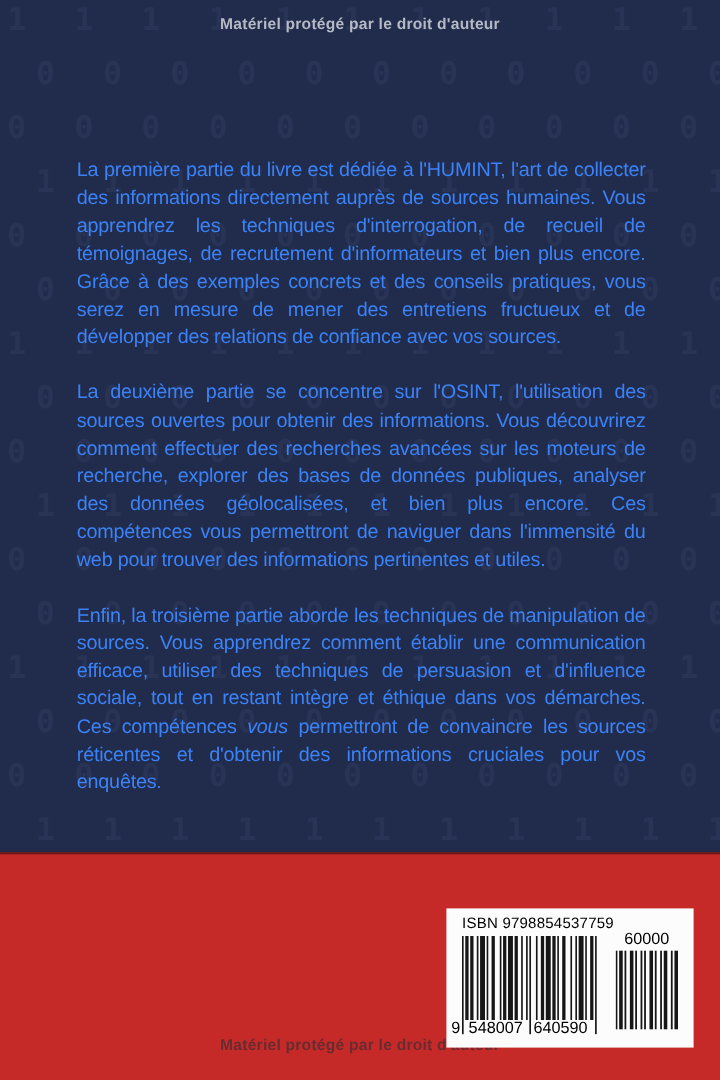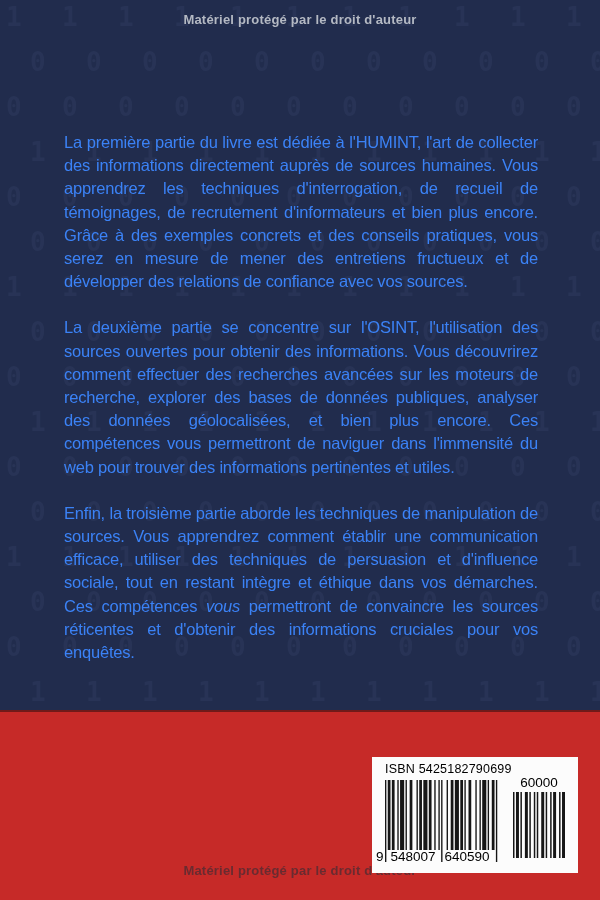--- a/index.html
+++ b/index.html
@@ -246,21 +246,21 @@
     <p>La première partie du livre est dédiée à l'HUMINT, l'art de collecter des informations directement auprès de sources humaines. Vous apprendrez les techniques d'interrogation, de recueil de témoignages, de recrutement d'informateurs et bien plus encore. Grâce à des exemples concrets et des conseils pratiques, vous serez en mesure de mener des entretiens fructueux et de développer des relations de confiance avec vos sources.</p>
     <p>La deuxième partie se concentre sur l'OSINT, l'utilisation des sources ouvertes pour obtenir des informations. Vous découvrirez comment effectuer des recherches avancées sur les moteurs de recherche, explorer des bases de données publiques, analyser des données géolocalisées, et bien plus encore. Ces compétences vous permettront de naviguer dans l'immensité du web pour trouver des informations pertinentes et utiles.</p>
     <p><span>Enfin, la troisième partie aborde les techniques de manipulation de sources. Vous apprendrez comment établir une communication efficace, utiliser des techniques de persuasion et d'influence sociale, tout en restant intègre et éthique dans vos démarches. Ces compétences </span><i>vous</i><span> permettront de convaincre les sources réticentes et d'obtenir des informations cruciales pour vos enquêtes.</span></p>
   </div>
 
   <div class="red-band" style="background: rgb(198, 42, 40);"></div>
 
   <div class="notice-bottom">Matériel protégé par le droit d'auteur</div>
 
   <div class="barcode-box">
-    <div class="isbn-label">ISBN 5425182790699</div>
+    <div class="isbn-label">ISBN 9798854537759</div>
     <div class="main-barcode" id="main-barcode">
         <svg viewBox="0 0 84 82" preserveAspectRatio="none">
           <rect x="0" y="0" width="1" height="82" fill="#161616"></rect>
           <rect x="2" y="0" width="2" height="70" fill="#161616"></rect>
           <rect x="5" y="0" width="2" height="70" fill="#161616"></rect>
           <rect x="9" y="0" width="1" height="70" fill="#161616"></rect>
           <rect x="11" y="0" width="3" height="70" fill="#161616"></rect>
           <rect x="15" y="0" width="1" height="70" fill="#161616"></rect>
           <rect x="18" y="0" width="2" height="70" fill="#161616"></rect>
           <rect x="23" y="0" width="1" height="70" fill="#161616"></rect>

